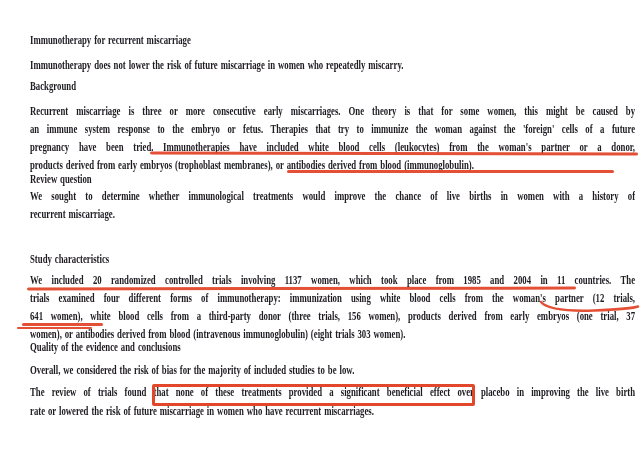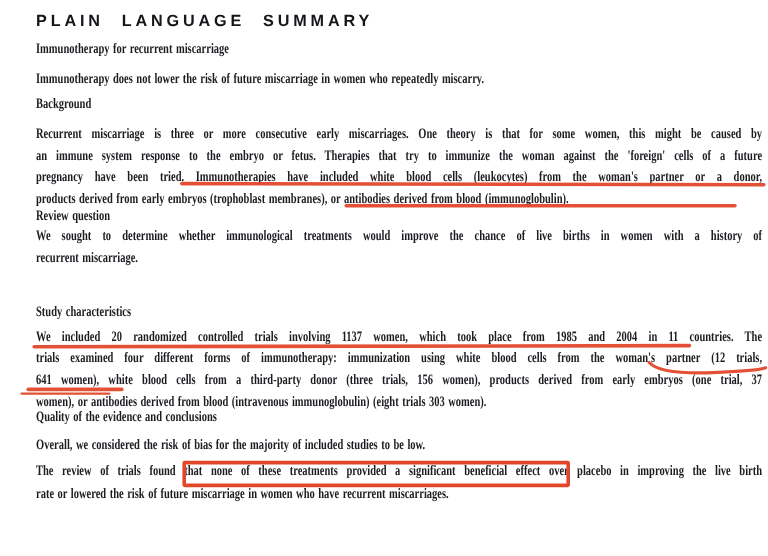--- a/index.html
+++ b/index.html
@@ -32,21 +32,20 @@
     position:absolute;box-sizing:border-box;border:3px solid #e2472b;
     border-radius:2px;background:transparent;
   }
   .ink-curve{position:absolute;}
 </style>
 </head>
 <body>
 
 <div class="page">
 
-  <h1 class="doc-title" style="top:10px">PLAIN LANGUAGE SUMMARY</h1>
 
   <h2 class="line" style="top:33px">Immunotherapy for recurrent miscarriage</h2>
 
   <div class="line" style="top:58px">Immunotherapy does not lower the risk of future miscarriage in women who repeatedly miscarry.</div>
 
   <h2 class="line" style="top:79px">Background</h2>
   <div class="line just" style="top:104px">Recurrent miscarriage is three or more consecutive early miscarriages. One theory is that for some women, this might be caused by</div>
   <div class="line just" style="top:122px">an immune system response to the embryo or fetus. Therapies that try to immunize the woman against the 'foreign' cells of a future</div>
   <div class="line just" style="top:140px">pregnancy have been tried. Immunotherapies have included white blood cells (leukocytes) from the woman's partner or a donor,</div>
   <div class="line" style="top:158px">products derived from early embryos (trophoblast membranes), or antibodies derived from blood (immunoglobulin).</div>

